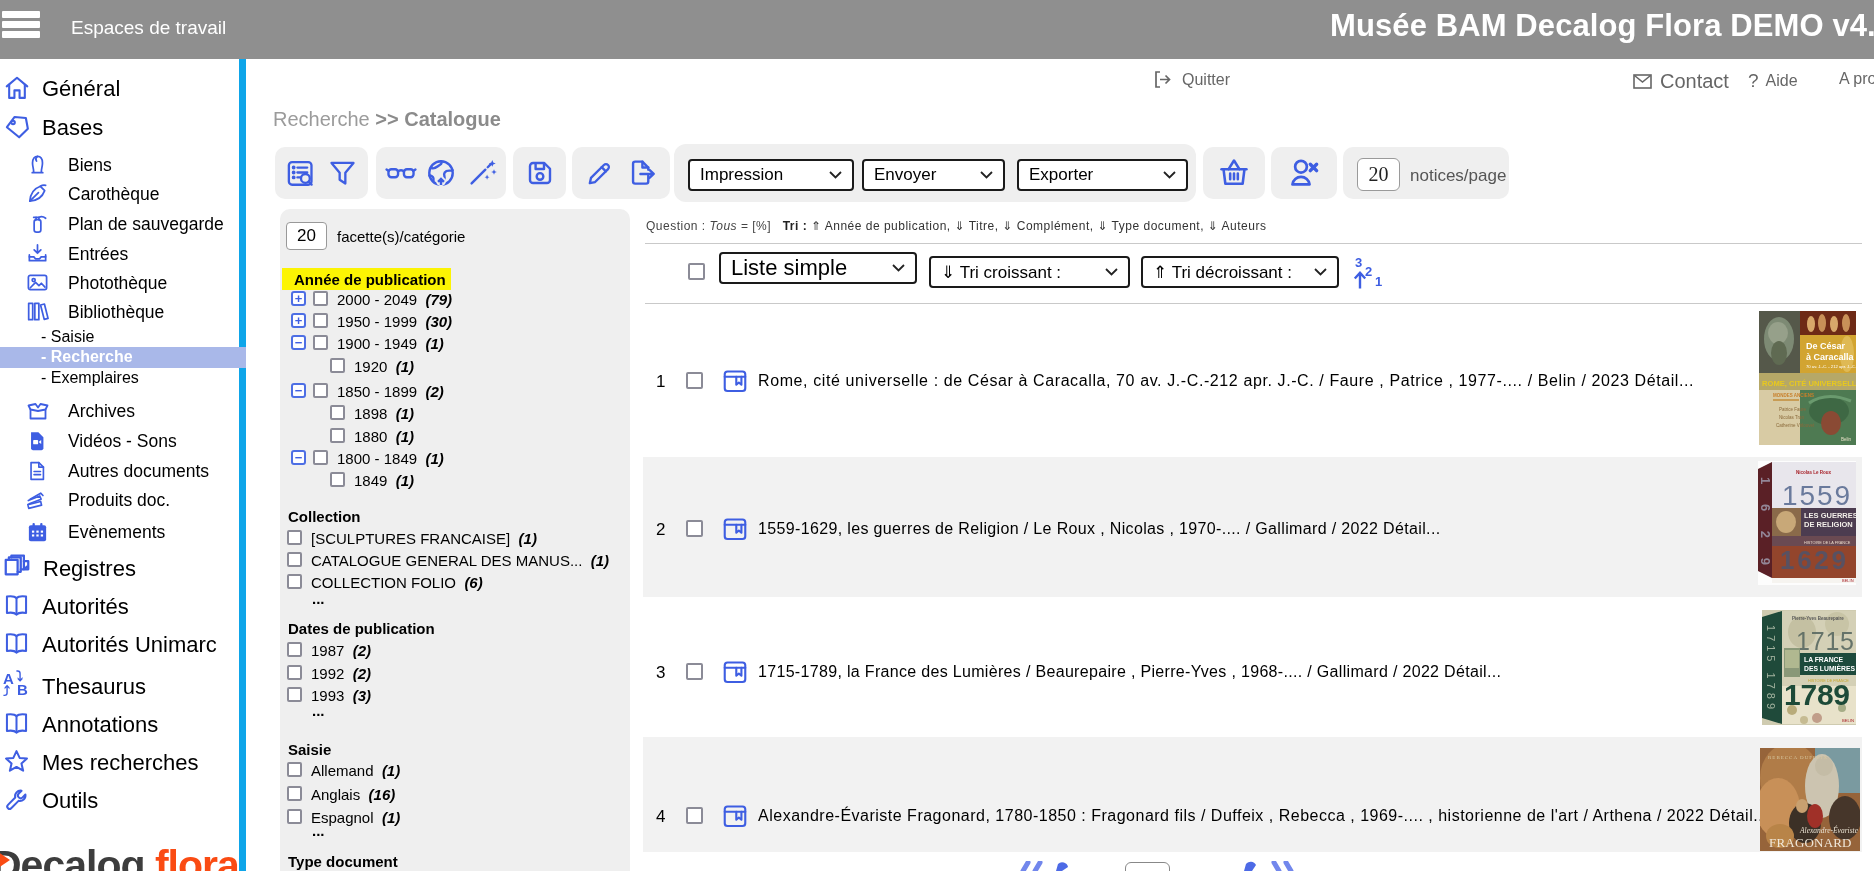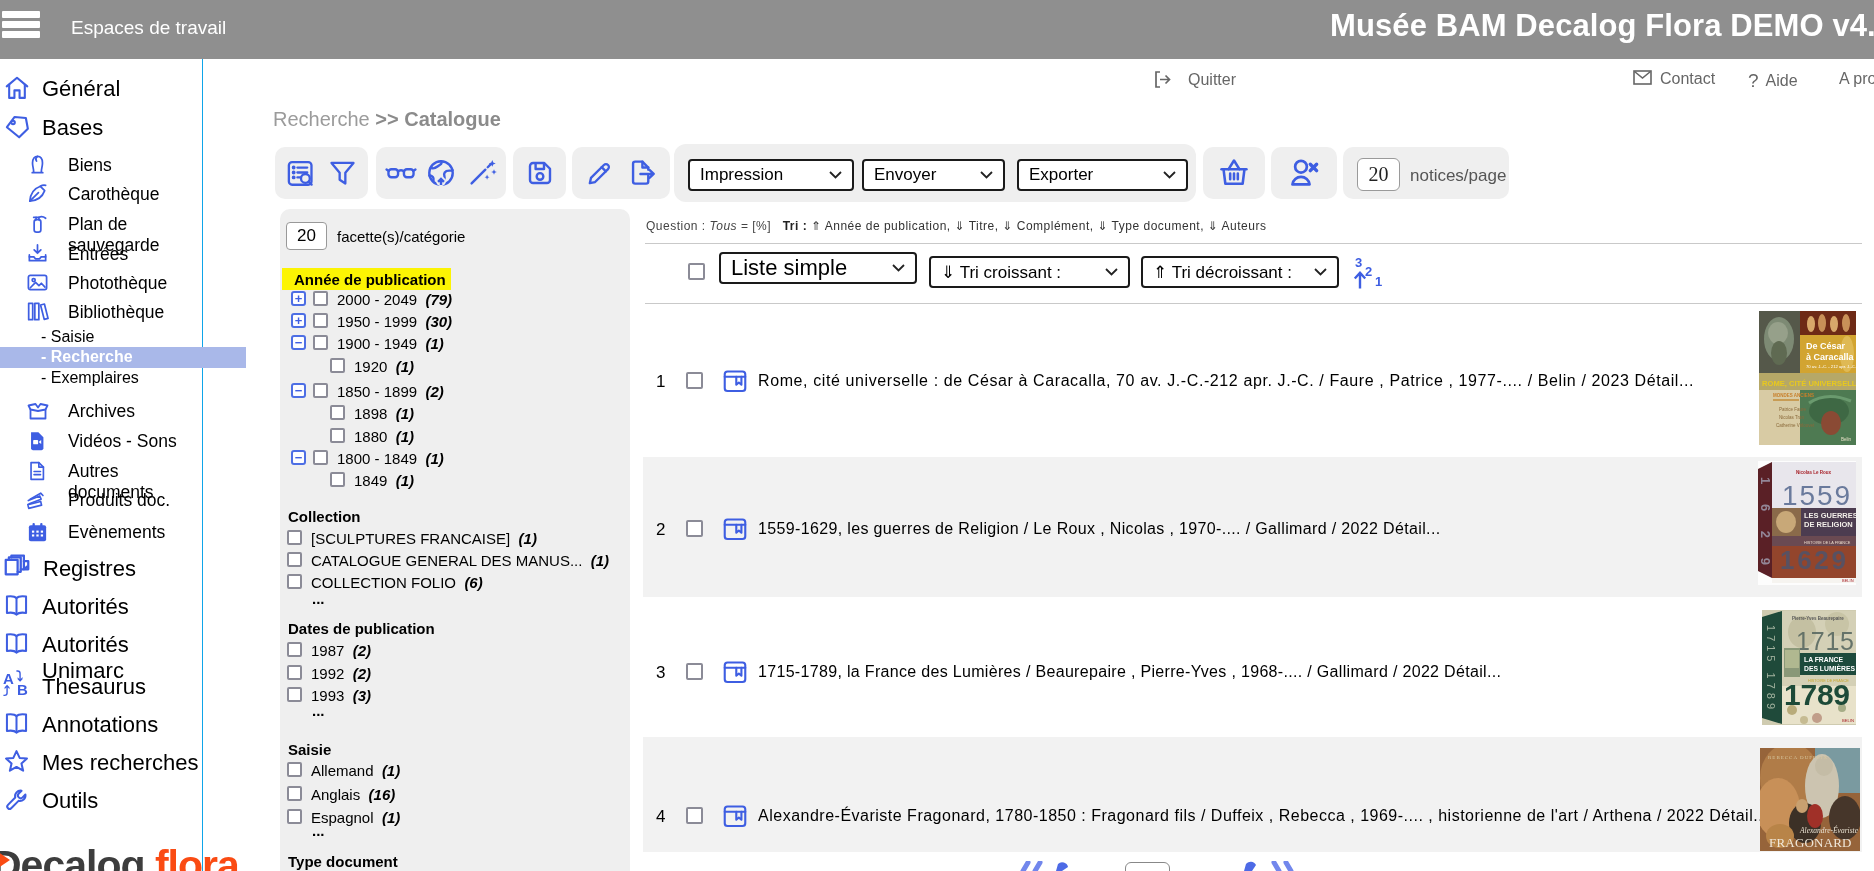--- a/index.html
+++ b/index.html
@@ -27,44 +27,44 @@
         <rect x="0" y="1" width="38" height="7" rx="1"></rect>
         <rect x="0" y="11" width="38" height="7" rx="1"></rect>
         <rect x="0" y="21" width="38" height="7" rx="1"></rect>
       </g>
  </svg>
  <div class="abs" style="left:71px;top:17px;font-size:19px;color:#fff">Espaces de travail</div>
  <div class="abs" style="left:1330px;top:8px;font-size:31px;letter-spacing:.1px;font-weight:bold;color:#fff;white-space:nowrap">Musée BAM Decalog Flora DEMO v4.5</div>
 </div>
 
 <div class="abs" style="top:59px;left:246px;right:0;height:42px;background:#fff">
- <div class="abs" style="left:907px;top:11px;color:#666;font-size:16px;display:flex;align-items:center;gap:16px;white-space:nowrap">
+ <div class="abs" style="left:907px;top:11px;color:#666;font-size:16px;display:flex;align-items:center;gap:10px;white-space:nowrap">
   <svg width="19" height="19" viewBox="0 0 19 19" style="stroke:#666;fill:none;stroke-width:1.7">
         <path d="M7 2 H3 V17 H7"></path>
         <path d="M7 9.5 H16 M12.5 5.5 L16.5 9.5 12.5 13.5"></path>
       </svg>
   <span>Quitter</span>
  </div>
- <div class="abs" style="left:1387px;top:11px;color:#666;font-size:16px;display:flex;align-items:flex-start;gap:8px;white-space:nowrap">
+ <div class="abs" style="left:1387px;top:11px;color:#666;font-size:20px;display:flex;align-items:center;gap:8px;white-space:nowrap">
   <svg width="19" height="15" viewBox="0 0 19 15" style="stroke:#666;fill:none;stroke-width:1.6">
         <rect x="1" y="1" width="17" height="13"></rect>
         <path d="M1.5 1.5 L9.5 8 L17.5 1.5"></path>
       </svg>
   <span>Contact</span>
  </div>
  <div class="abs" style="left:1502px;top:11px;color:#666;font-size:16px;display:flex;align-items:center;gap:7px;white-space:nowrap">
   <span style="font-size:19px">?</span>
       <span>Aide</span>
  </div>
  <div class="abs" style="left:1593px;top:11px;color:#666;font-size:16px;white-space:nowrap">A propos</div>
 </div>
 
 <div class="abs" style="left:273px;top:108px;font-size:20px;color:#9b9b9b">Recherche <b style="color:#8b8b8b">&gt;&gt; Catalogue</b></div>
 
-<div id="sidebar" class="abs" style="left:0;top:59px;width:203px;height:812px;background:#fff;border-right:1px solid #0ea5e9">
+<div id="sidebar" class="abs" style="left:0;top:59px;width:246px;height:812px;background:#fff;border-right:7px solid #0ea5e9">
 
  <svg class="abs" style="left:3px;top:15px" width="28" height="28" viewBox="0 0 24 24">
       <g class="ic" stroke-width="2">
         <path d="M3.2 10.6 L12 3.2 L20.8 10.6"></path>
         <path d="M5.3 9.2 V20.5 H9.8 V14 H14.2 V20.5 H18.7 V9.2"></path>
       </g>
     </svg>
  <div class="abs" style="left:42px;top:17px;font-size:22px">Général</div>
 
  <svg class="abs" style="left:3px;top:54px" width="28" height="28" viewBox="0 0 24 24">

